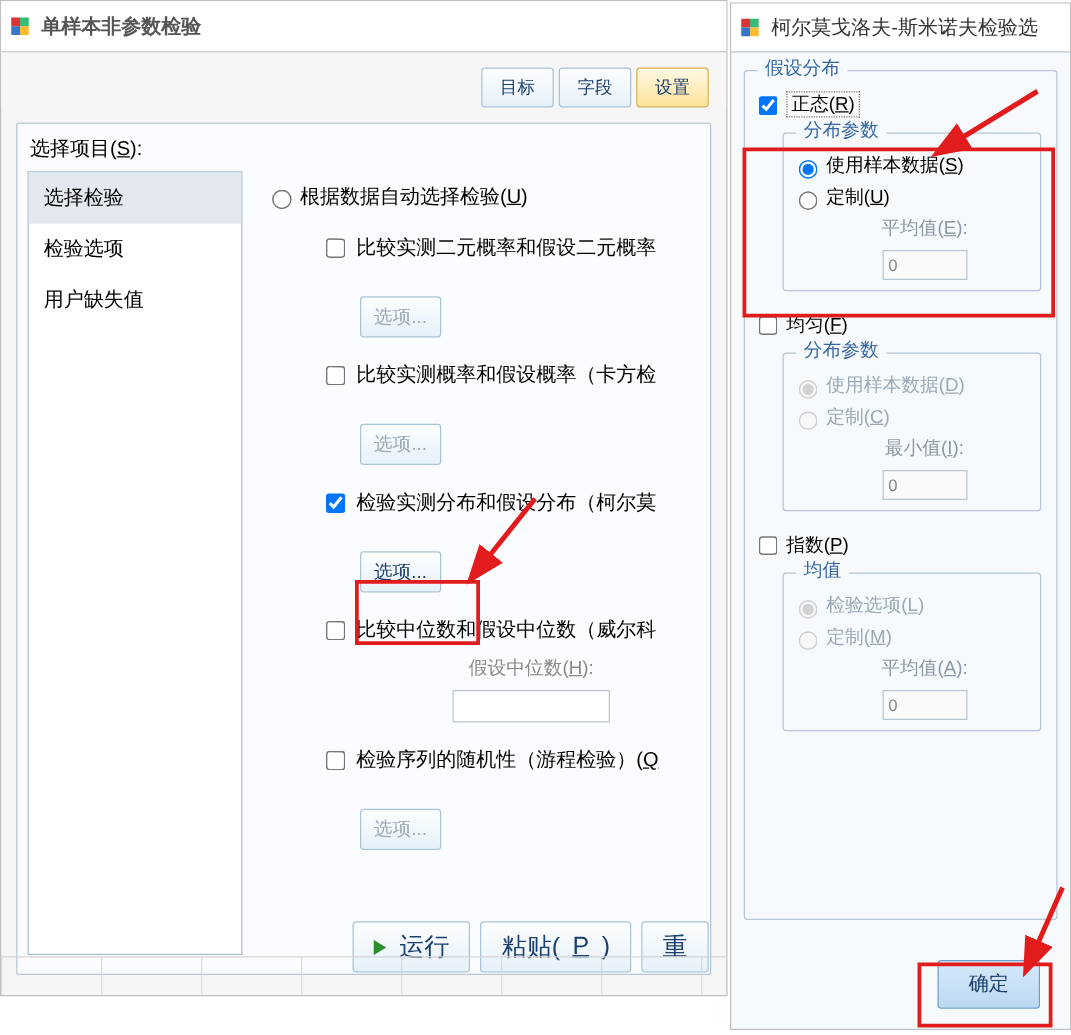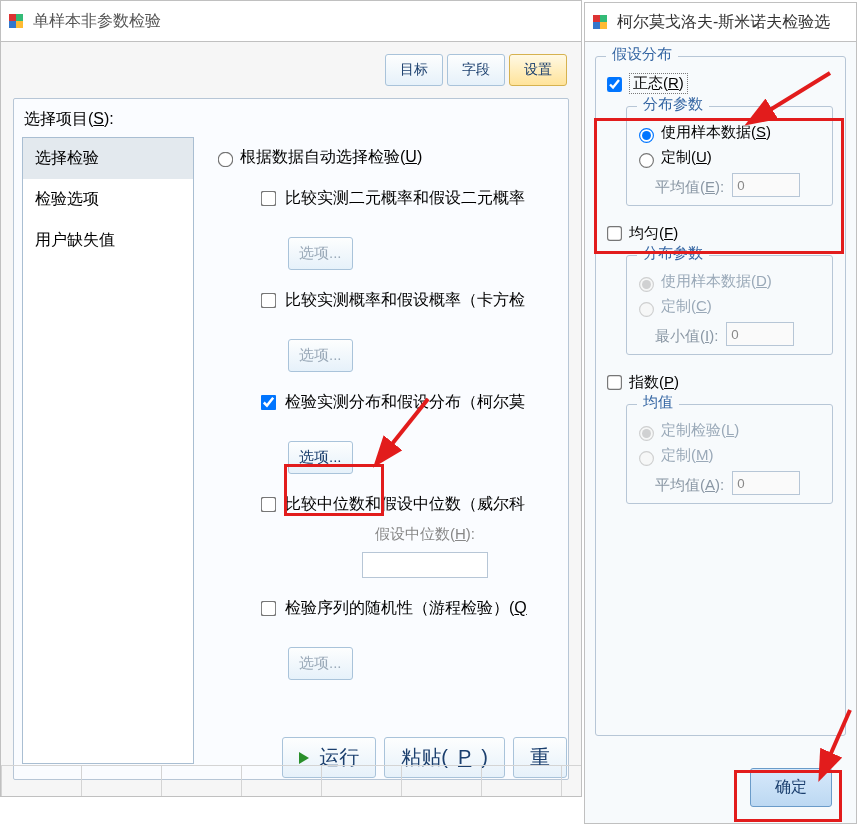--- a/index.html
+++ b/index.html
@@ -25,20 +25,21 @@
   }
   .main-titlebar {
     height: 40px;
     display: flex;
     align-items: center;
     padding-left: 6px;
     color: #555;
     font-size: 16px;
     border-bottom: 1px solid #c0c0c0;
     background: #fff;
+    font-weight: bold;
   }
   .app-icon {
     display: inline-flex;
     width: 18px; height: 18px;
     margin-right: 8px;
     align-items:center; justify-content:center;
   }
 
   .tabbar {
     display: flex;
@@ -237,23 +238,24 @@
   }
   .cb-line input, .rb-line input {
     margin-right: 8px;
     transform: scale(1.15);
   }
   .dim { color: #9aa9b8; }
 
   .val-row {
     margin-left: 20px;
     display: flex;
-    align-items: flex-end;
+    align-items: center;
     gap: 8px;
     margin-top: 6px;
+    flex-direction: column;
   }
   .val-row label { color: #8a97a4; font-size: 15px; }
   .val-row input[type=text] {
     width: 60px;
     height: 20px;
     border: 1px solid #b7c6d6;
     background: #fafafa;
     color: #888;
     padding-left: 4px;
   }
@@ -434,21 +436,21 @@
     </div>
 
     <label class="cb-line" style="margin-top:18px;">
       <input type="checkbox" style="">
         <span><span>指数(</span><u>P</u><span>)</span></span>
     </label>
     <div class="fieldset inner">
       <div class="legend dim">均值</div>
       <label class="rb-line dim">
         <input type="radio" name="ep" checked="" disabled="" style="">
-          <span><span>定制检验(</span><u>L</u><span>)</span></span>
+          <span><span>检验选项(</span><u>L</u><span>)</span></span>
       </label>
       <label class="rb-line dim">
         <input type="radio" name="ep" disabled="" style="">
           <span><span>定制(</span><u>M</u><span>)</span></span>
       </label>
       <div class="val-row">
         <label><span>平均值(</span><u>A</u><span>):</span></label>
         <input type="text" value="0" style="">
       </div>
     </div>

